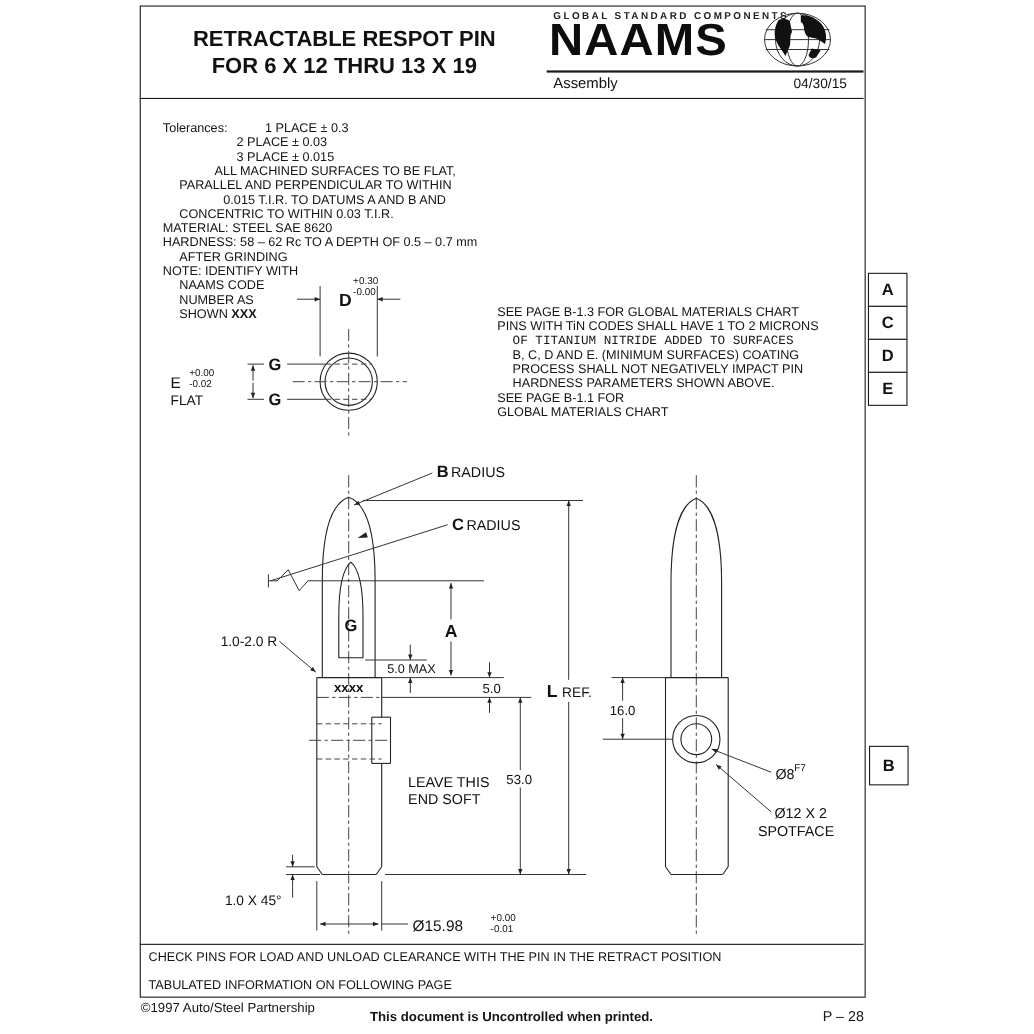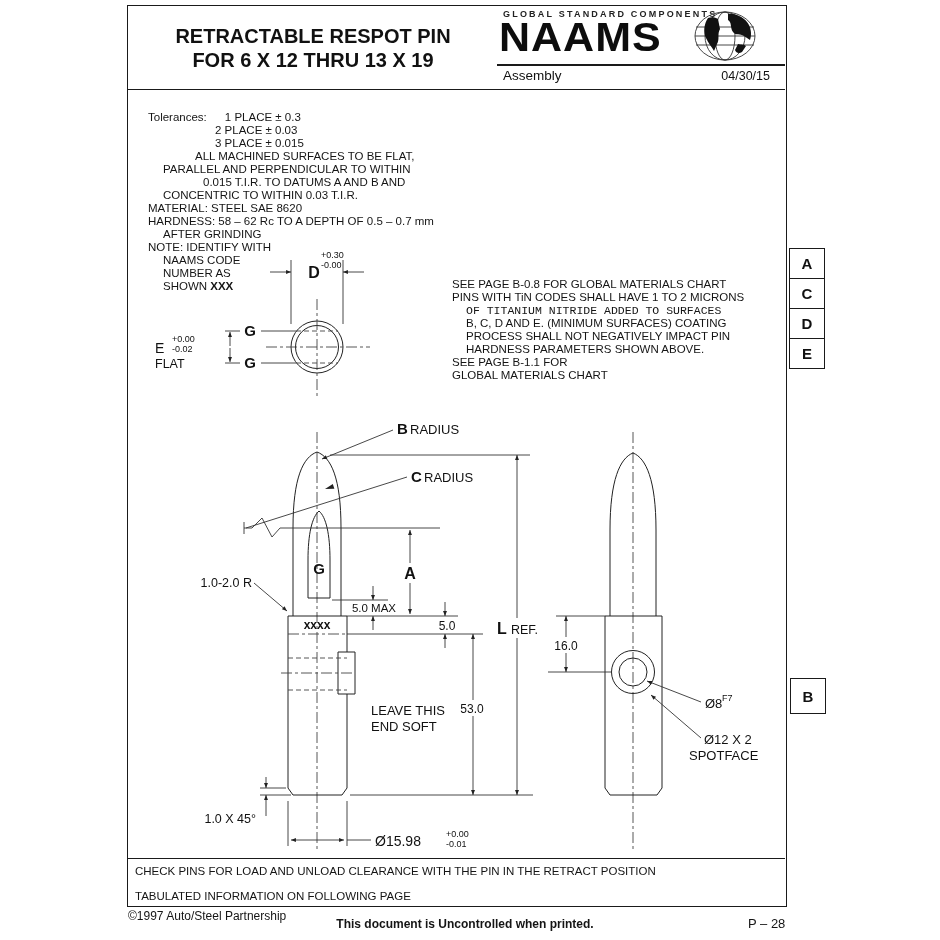--- a/index.html
+++ b/index.html
@@ -61,36 +61,36 @@
   </svg>
   <div class="brand-sub">Assembly</div>
   <div class="brand-date">04/30/15</div>
 
   <div class="datum-box" style="left:789px;top:248px;">A</div>
   <div class="datum-box" style="left:789px;top:278px;">C</div>
   <div class="datum-box" style="left:789px;top:308px;">D</div>
   <div class="datum-box" style="left:789px;top:338px;">E</div>
   <div class="datum-box" style="left:790px;top:678px;width:34px;height:34px;">B</div>
 
-  <div class="note" style="left:148px;top:111px;"><span>Tolerances:</span><span style="margin-left:18px;text-align:center;">1 PLACE ± 0.3</span></div>
+  <div class="note" style="left:148px;top:111px;"><span>Tolerances:</span><span style="margin-left:34px;text-align:center;">1 PLACE ± 0.3</span></div>
   <div class="note" style="left:215px;top:124px;">2 PLACE ± 0.03</div>
   <div class="note" style="left:215px;top:137px;">3 PLACE ± 0.015</div>
   <div class="note" style="left:148px;top:150px;margin-left:47px;">ALL MACHINED SURFACES TO BE FLAT,</div>
   <div class="note" style="left:163px;top:163px;">PARALLEL AND PERPENDICULAR TO WITHIN</div>
   <div class="note" style="left:163px;top:176px;padding-left:40px;">0.015 T.I.R. TO DATUMS A AND B AND</div>
   <div class="note" style="left:163px;top:189px;">CONCENTRIC TO WITHIN 0.03 T.I.R.</div>
   <div class="note" style="left:148px;top:202px;">MATERIAL: STEEL SAE 8620</div>
   <div class="note" style="left:148px;top:215px;">HARDNESS: 58 – 62 Rc TO A DEPTH OF 0.5 – 0.7 mm</div>
   <div class="note" style="left:163px;top:228px;">AFTER GRINDING</div>
   <div class="note" style="left:148px;top:241px;">NOTE: IDENTIFY WITH</div>
   <div class="note" style="left:163px;top:254px;">NAAMS CODE</div>
   <div class="note" style="left:163px;top:267px;">NUMBER AS</div>
   <div class="note" style="left:163px;top:280px;"><span>SHOWN </span><b>XXX</b></div>
 
-  <div class="note" style="left:452px;top:278px;">SEE PAGE B-0.8 FOR GLOBAL MATERIALS CHART</div>
+  <div class="note" style="left:452px;top:278px;">SEE PAGE B-1.3 FOR GLOBAL MATERIALS CHART</div>
   <div class="note" style="left:452px;top:291px;">PINS WITH TiN CODES SHALL HAVE 1 TO 2 MICRONS</div>
   <div class="note" style="left:466px;top:304px;font-family:Liberation Mono, monospace;">OF TITANIUM NITRIDE ADDED TO SURFACES</div>
   <div class="note" style="left:466px;top:317px;">B, C, D AND E. (MINIMUM SURFACES) COATING</div>
   <div class="note" style="left:466px;top:330px;">PROCESS SHALL NOT NEGATIVELY IMPACT PIN</div>
   <div class="note" style="left:466px;top:343px;">HARDNESS PARAMETERS SHOWN ABOVE.</div>
   <div class="note" style="left:452px;top:356px;">SEE PAGE B-1.1 FOR</div>
   <div class="note" style="left:452px;top:369px;">GLOBAL MATERIALS CHART</div>
 
   <div class="note" style="left:135px;top:865px;">CHECK PINS FOR LOAD AND UNLOAD CLEARANCE WITH THE PIN IN THE RETRACT POSITION</div>
   <div class="note" style="left:135px;top:890px;">TABULATED INFORMATION ON FOLLOWING PAGE</div>

